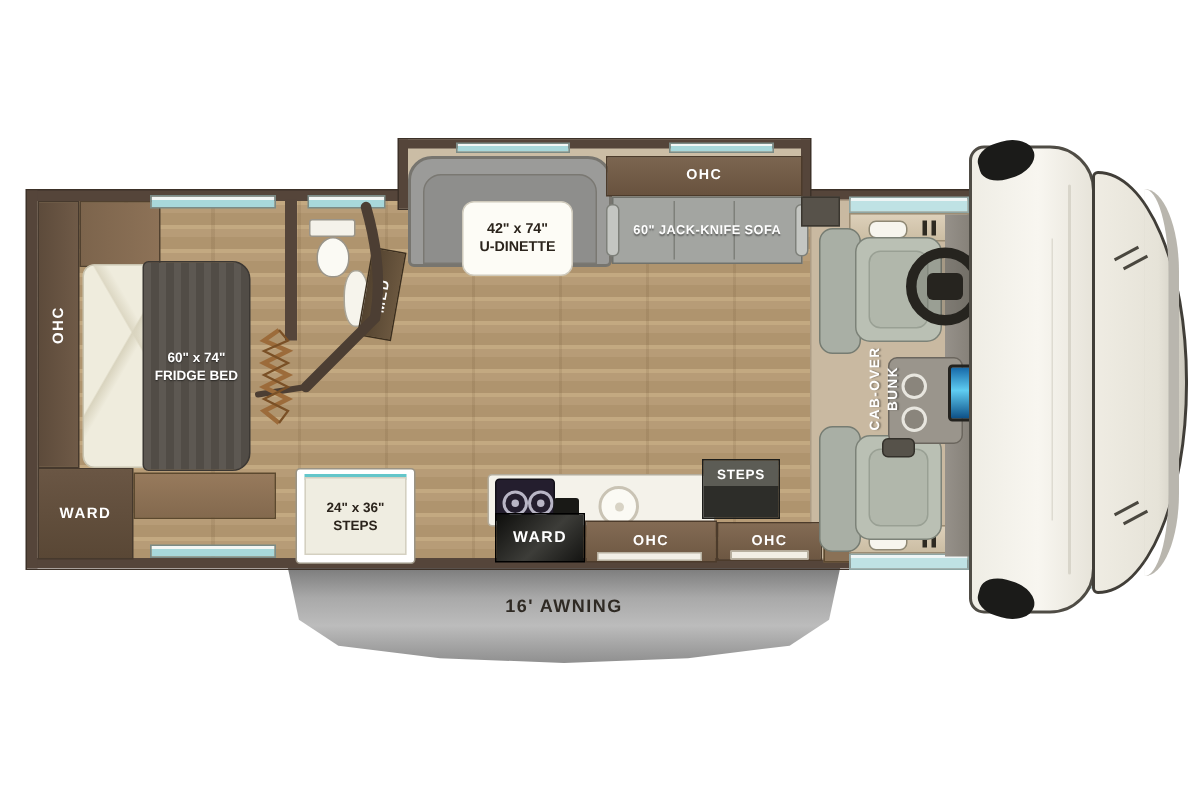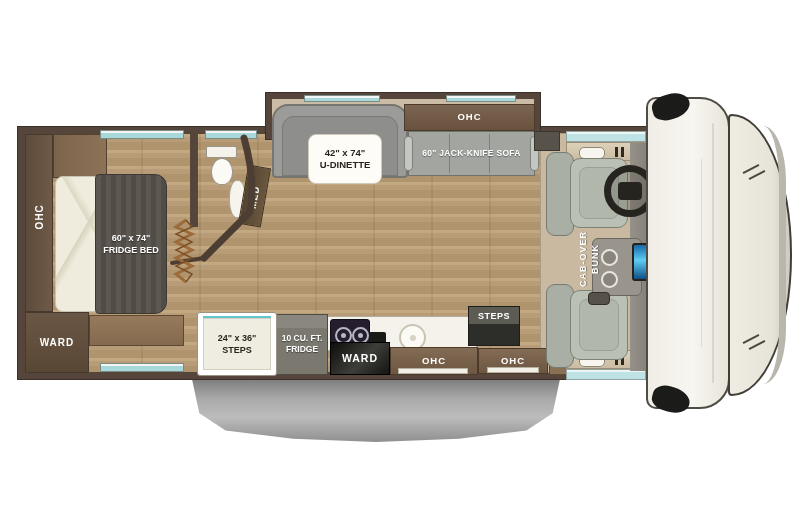--- a/index.html
+++ b/index.html
@@ -170,20 +170,21 @@
   .mirror{background:#1b1b19;border-radius:45% 55% 55% 45%;}
   .m-top{left:652px;top:94px;width:38px;height:25px;transform:rotate(-16deg);}
   .m-bot{left:652px;top:387px;width:38px;height:25px;transform:rotate(16deg);}
 </style>
 </head>
 <body>
 
 <div class="stage">
 
   <div class="abs awning"></div>
+  <div class="abs awning-label lbl">16' AWNING</div>
 
   <div class="abs windshield"></div>
 
   <div class="abs body-shell"></div>
   <div class="abs cab-floor"></div>
 
   <div class="abs bed-ohc">
     <span class="wlbl vert">OHC</span>
   </div>
   <div class="abs nightstand"></div>
@@ -234,24 +235,20 @@
   </div>
   <div class="abs dark-cab-corner"></div>
 
   <div class="abs counter"></div>
   <div class="abs cooktop">
     <span class="burner" style="left:4px;"></span>
     <span class="burner" style="left:21px;"></span>
   </div>
   <div class="abs oven-box"></div>
   <div class="abs ksink"></div>
-  <div class="abs fridge">
-    <span class="wlbl">10 CU. FT.</span>
-    <span class="wlbl">FRIDGE</span>
-  </div>
   <div class="abs micro">
     <span class="wlbl">WARD</span>
   </div>
   <div class="abs kit-ohc">
     <span class="wlbl">OHC</span>
   </div>
   <div class="abs kit-strip"></div>
 
   <div class="abs shower">
     <span class="shower-teal"></span>

